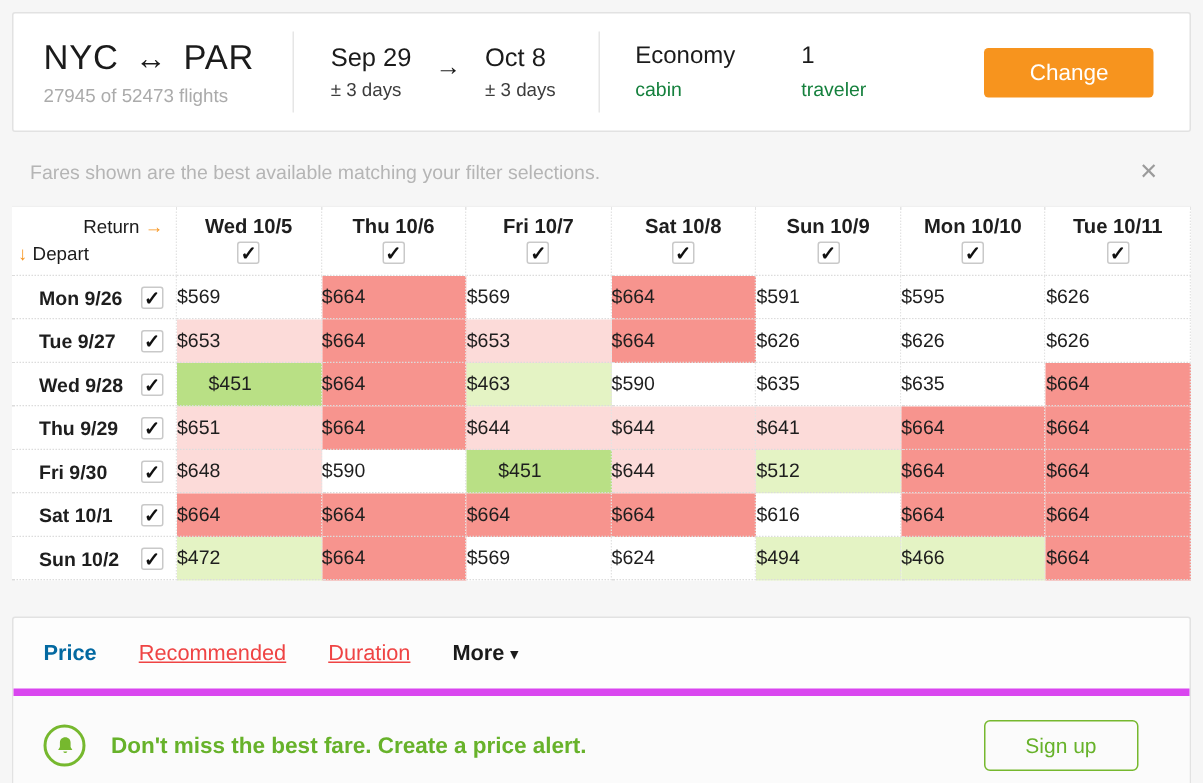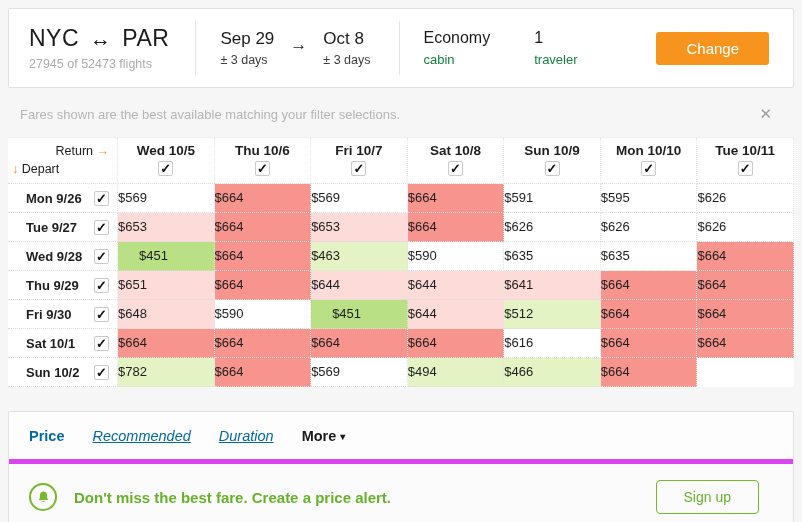--- a/index.html
+++ b/index.html
@@ -63,21 +63,21 @@
   .tone-pink { background: #fcdbd9; }
   .tone-red { background: #f7948e; }
   .tone-green { background: #b9e085; padding-left: 21px; }
   .tone-lightgreen { background: #e4f3c4; }
 
   
   .bottom-panel { margin-top: 24px; background: #fdfdfd; }
   .sort-tabs { display: flex; align-items: center; gap: 28px; padding: 16px 20px 15px 20px; }
   .tab { font-size: 14.5px; cursor: pointer; }
   .tab.active { font-weight: bold; color: #0369a1; }
-  .tab.inactive { color: #0369a1; text-decoration: underline; font-style: italic; }
+  .tab.inactive { color: #ef4444; text-decoration: underline; }
   .tab.more { color: #1b1b1b; font-weight: bold; }
   .tab .caret { font-size: 10px; vertical-align: 1px; }
   .alert-row { border-top: 5px solid #d946ef; background: #fbfbfb; display: flex; align-items: center; padding: 16px 20px; }
   .bell-badge {
     width: 28px; height: 28px; border: 2px solid #76b82e; border-radius: 50%;
     display: flex; align-items: center; justify-content: center; flex: 0 0 auto;
   }
   .alert-msg { margin-left: 17px; font-size: 15px; font-weight: bold; color: #67b22a; }
   .signup-btn {
     margin-left: auto; margin-right: 14px; background: transparent; border: 1px solid #76b82e;
@@ -212,23 +212,24 @@
     <div class="m-price m-cell tone-red">$664</div>
     <div class="m-price m-cell tone-red">$664</div>
     <div class="m-price m-cell tone-red">$664</div>
     <div class="m-price m-cell tone-none">$616</div>
     <div class="m-price m-cell tone-red">$664</div>
     <div class="m-price m-cell tone-red">$664</div>
     <div class="m-rowhead m-cell">
       <div class="lbl">Sun 10/2</div>
       <div class="checkbox">✓</div>
     </div>
-    <div class="m-price m-cell tone-lightgreen">$782</div>
+    <div class="m-price m-cell tone-lightgreen">$472</div>
     <div class="m-price m-cell tone-red">$664</div>
     <div class="m-price m-cell tone-none">$569</div>
+    <div class="m-price m-cell tone-none">$624</div>
     <div class="m-price m-cell tone-lightgreen">$494</div>
     <div class="m-price m-cell tone-lightgreen">$466</div>
     <div class="m-price m-cell tone-red">$664</div>
   </div>
 
 <div class="card bottom-panel">
   <div class="sort-tabs">
     <span class="tab active">Price</span>
     <span class="tab inactive">Recommended</span>
     <span class="tab inactive">Duration</span>

